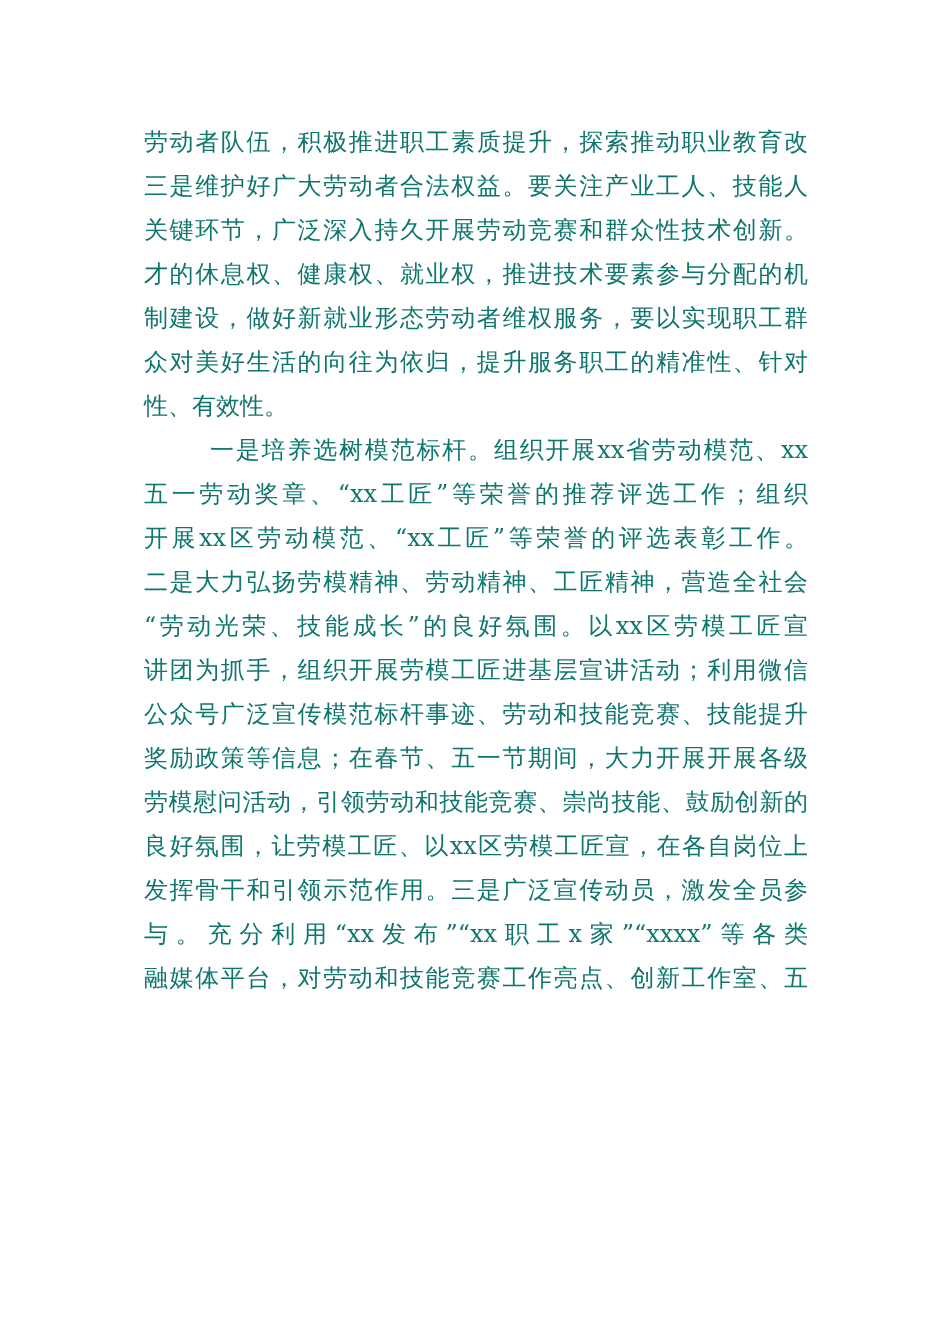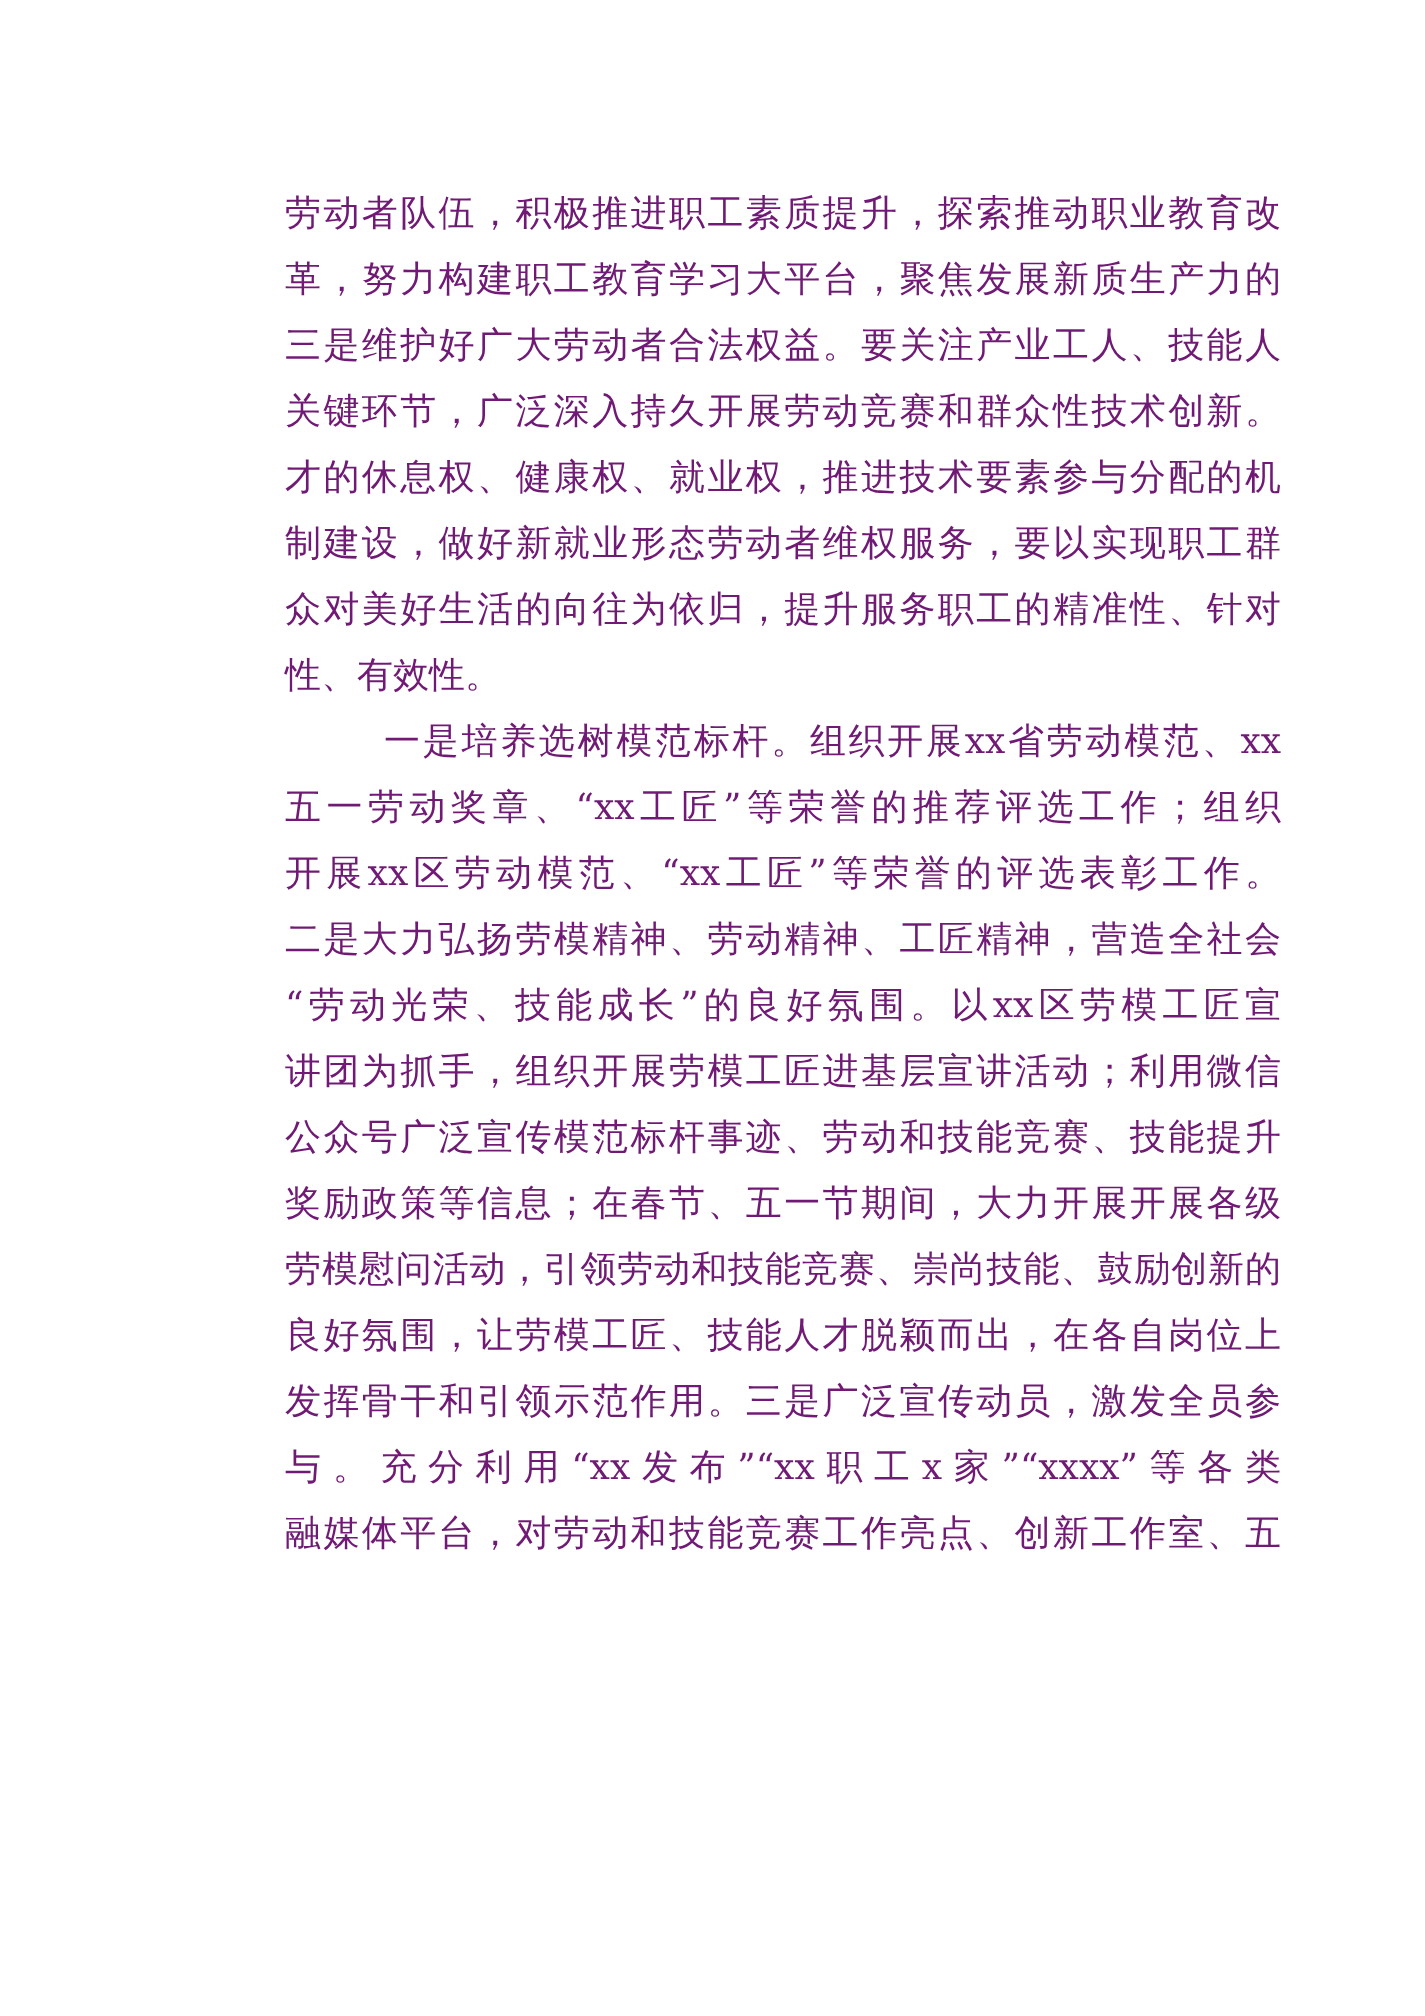--- a/index.html
+++ b/index.html
@@ -11,25 +11,24 @@
       width: 950px;
       height: 1344px;
       position: relative;
       overflow: hidden;
     }
     .page {
       position: absolute;
       left: 144px;
       top: 120px;
       width: 664px;
-      color: #701a75;
+      color: #0f766e;
       font-family: "DejaVu Serif", "Liberation Serif", serif;
       font-size: 24px;
       line-height: 44px;
-      margin-left: 46px;
     }
     .line {
       display: block;
       height: 44px;
       white-space: nowrap;
       text-align: justify;
       text-align-last: justify;
       letter-spacing: 0px;
     }
     .line.last {
@@ -43,38 +42,37 @@
       font-weight: bold;
     }
   </style>
 </head>
 <body>
 
 <div class="page">
 
   <div>
     <span class="line">劳动者队伍，积极推进职工素质提升，探索推动职业教育改</span>
-    <span class="line">革，努力构建职工教育学习大平台，聚焦发展新质生产力的</span>
     <span class="line">三是维护好广大劳动者合法权益。要关注产业工人、技能人</span>
     <span class="line">关键环节，广泛深入持久开展劳动竞赛和群众性技术创新。</span>
     <span class="line">才的休息权、健康权、就业权，推进技术要素参与分配的机</span>
     <span class="line">制建设，做好新就业形态劳动者维权服务，要以实现职工群</span>
     <span class="line">众对美好生活的向往为依归，提升服务职工的精准性、针对</span>
     <span class="line last">性、有效性。</span>
   </div>
 
 
   <div>
     <span class="line indent">一是培养选树模范标杆。组织开展xx省劳动模范、xx</span>
     <span class="line">五一劳动奖章、“xx工匠”等荣誉的推荐评选工作；组织</span>
     <span class="line">开展xx区劳动模范、“xx工匠”等荣誉的评选表彰工作。</span>
     <span class="line">二是大力弘扬劳模精神、劳动精神、工匠精神，营造全社会</span>
     <span class="line">“劳动光荣、技能成长”的良好氛围。以xx区劳模工匠宣</span>
     <span class="line">讲团为抓手，组织开展劳模工匠进基层宣讲活动；利用微信</span>
     <span class="line">公众号广泛宣传模范标杆事迹、劳动和技能竞赛、技能提升</span>
     <span class="line">奖励政策等信息；在春节、五一节期间，大力开展开展各级</span>
     <span class="line">劳模慰问活动，引领劳动和技能竞赛、崇尚技能、鼓励创新的</span>
-    <span class="line">良好氛围，让劳模工匠、技能人才脱颖而出，在各自岗位上</span>
+    <span class="line">良好氛围，让劳模工匠、以xx区劳模工匠宣，在各自岗位上</span>
     <span class="line">发挥骨干和引领示范作用。三是广泛宣传动员，激发全员参</span>
     <span class="line">与。充分利用“xx发布”“xx职工x家”“xxxx”等各类</span>
     <span class="line">融媒体平台，对劳动和技能竞赛工作亮点、创新工作室、五</span>
   </div>
 </div>
 
 </body></html>

